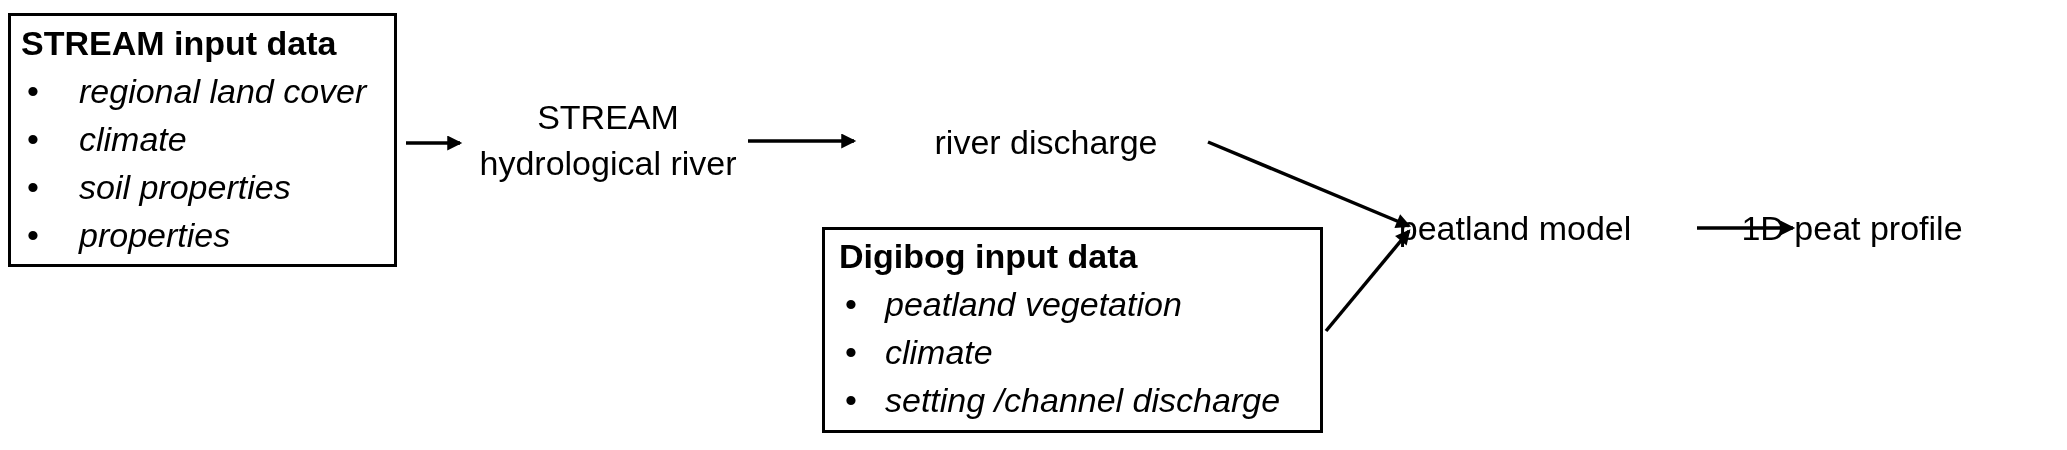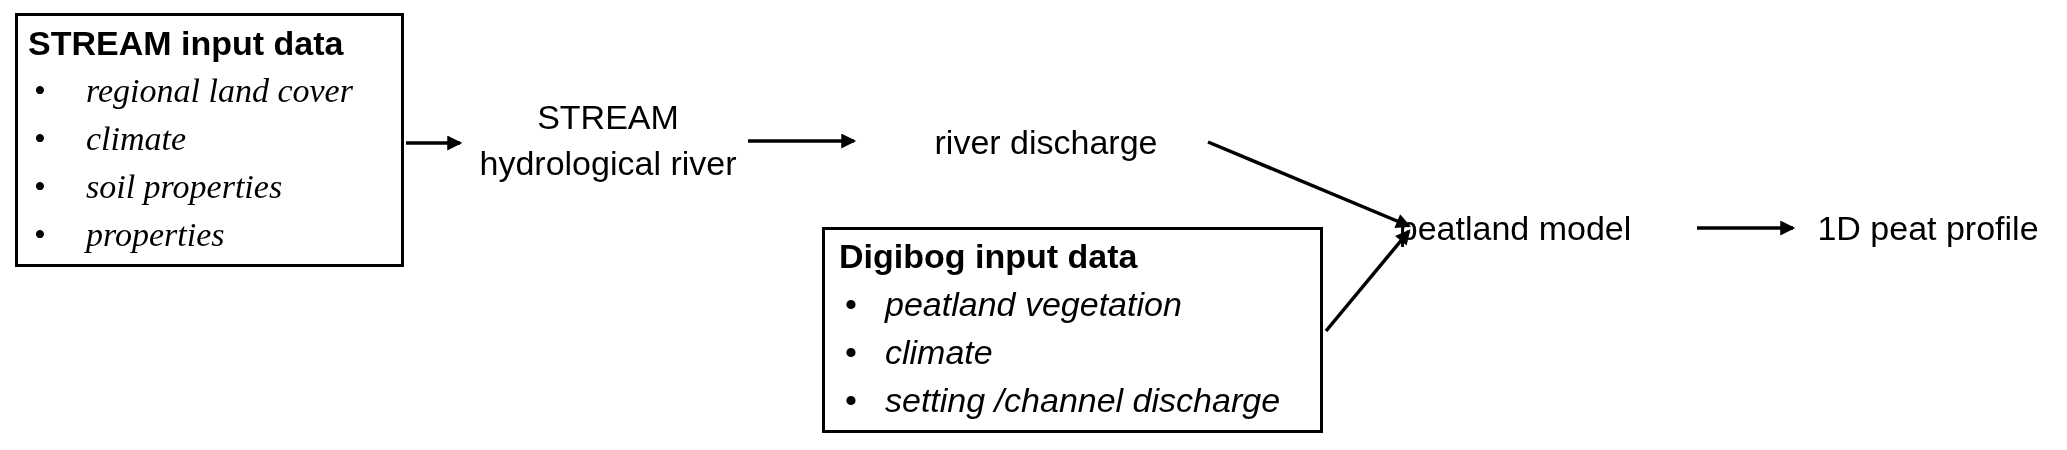--- a/index.html
+++ b/index.html
@@ -51,47 +51,47 @@
     position: relative;
     white-space: nowrap;
   }
   .bullets li::before {
     content: "\2022";
     position: absolute;
     left: 6px;
     font-style: normal;
   }
   #box-stream {
-    left: 15px;
+    left: 8px;
     top: 13px;
     width: 389px;
     height: 254px;
     padding: 3px 8px 0 10px;
   }
-  #box-stream .bullets li { padding-left: 58px; font-family: Liberation Serif, serif; }
+  #box-stream .bullets li { padding-left: 58px; }
   #box-digibog {
     left: 822px;
     top: 227px;
     width: 501px;
     height: 206px;
     padding: 2px 8px 0 14px;
   }
   #box-digibog .bullets li { padding-left: 46px; }
   .node {
     position: absolute;
     transform: translate(-50%, -50%);
     text-align: center;
     font-size: 34px;
     line-height: 46px;
     white-space: nowrap;
   }
   #node-stream-model   { left: 608px;  top: 140px; }
   #node-river-discharge{ left: 1046px; top: 142px; }
   #node-digibog-model  { left: 1515px; top: 228px; }
-  #node-peat-profile   { left: 1928px; top: 228px; }
+  #node-peat-profile   { left: 1852px; top: 228px; }
 </style>
 </head>
 <body>
 
 <div class="canvas">
 
   <svg class="arrow-layer" width="2067" height="450" viewBox="0 0 2067 450" aria-hidden="true">
     <defs>
       <marker id="ah" viewBox="0 0 10 10" refX="8.5" refY="5" markerWidth="17" markerHeight="15" orient="auto" markerUnits="userSpaceOnUse">
         <path d="M 0 0 L 10 5 L 0 10 Z" fill="#000000"></path>

